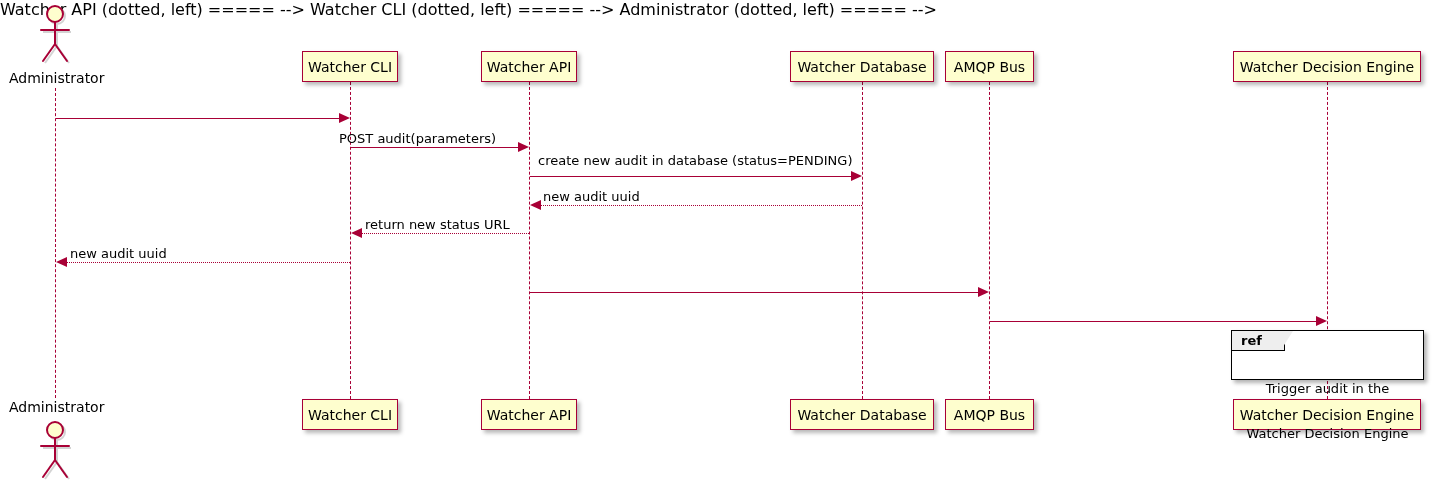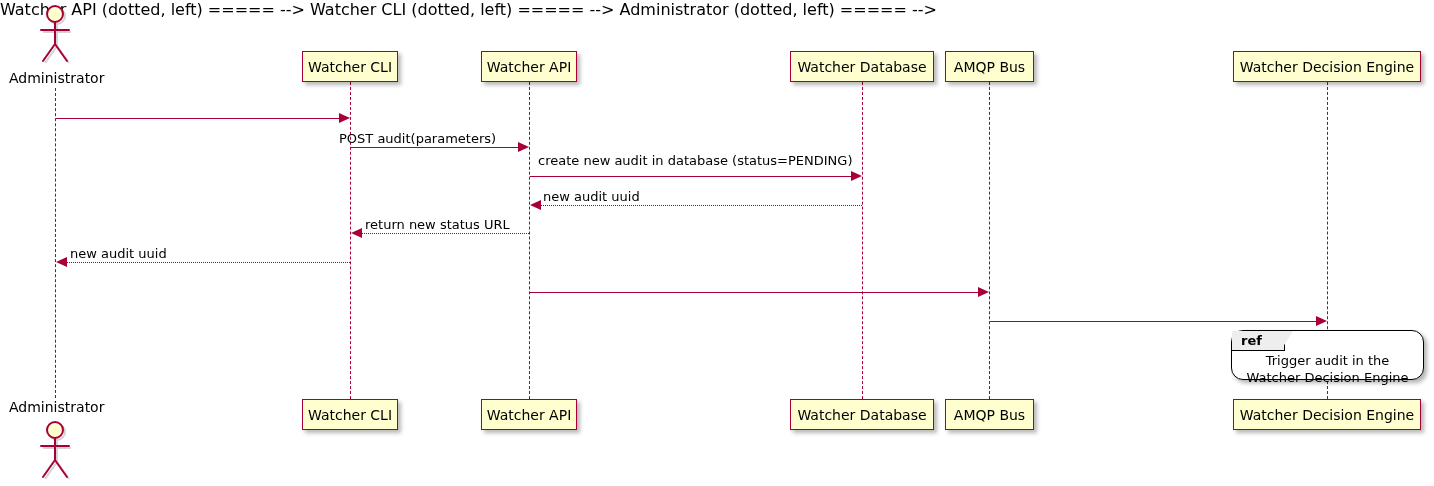--- a/index.html
+++ b/index.html
@@ -113,21 +113,21 @@
     position: absolute;
     left: 0;
     right: 0;
     top: 21px;
     text-align: center;
     font-size: 13px;
     line-height: 17px;
     color: #000000;
     font-family: "DejaVu Sans", sans-serif;
   }
-  .ref-body div { white-space: nowrap; }
+  .ref-body div { white-space: nowrap; margin-top: 28px; }
 </style>
 </head>
 <body>
 
 <div id="diagram-root">
 
   
   <div class="lifeline" style="left:55px; top:88px; height:310px;"></div>
   <div class="lifeline" style="left:350px; top:82px; height:317px;"></div>
   <div class="lifeline" style="left:529px; top:82px; height:317px;"></div>
@@ -222,21 +222,21 @@
 
   
   <div class="msg-line" style="left:530px; top:292px; width:448px;"></div>
   <div class="msg-arrow right" style="left:978px; top:287px;"></div>
 
   
   <div class="msg-line" style="left:990px; top:321px; width:326px;"></div>
   <div class="msg-arrow right" style="left:1316px; top:316px;"></div>
 
   
-  <div class="ref-frame" style="left:1231px; top:330px; width:193px; height:50px;border-radius:12px;">
+  <div class="ref-frame" style="left:1231px; top:330px; width:193px; height:50px;">
     <div class="ref-tab">ref</div>
     <div class="ref-tab-corner" style="left:49px; top:0px; border-top:19px solid #EEEEEE; border-right:12px solid transparent;"></div>
     <div class="ref-body">
       <div>Trigger audit in the</div>
       <div>Watcher Decision Engine</div>
     </div>
   </div>
 
 </div>
 

